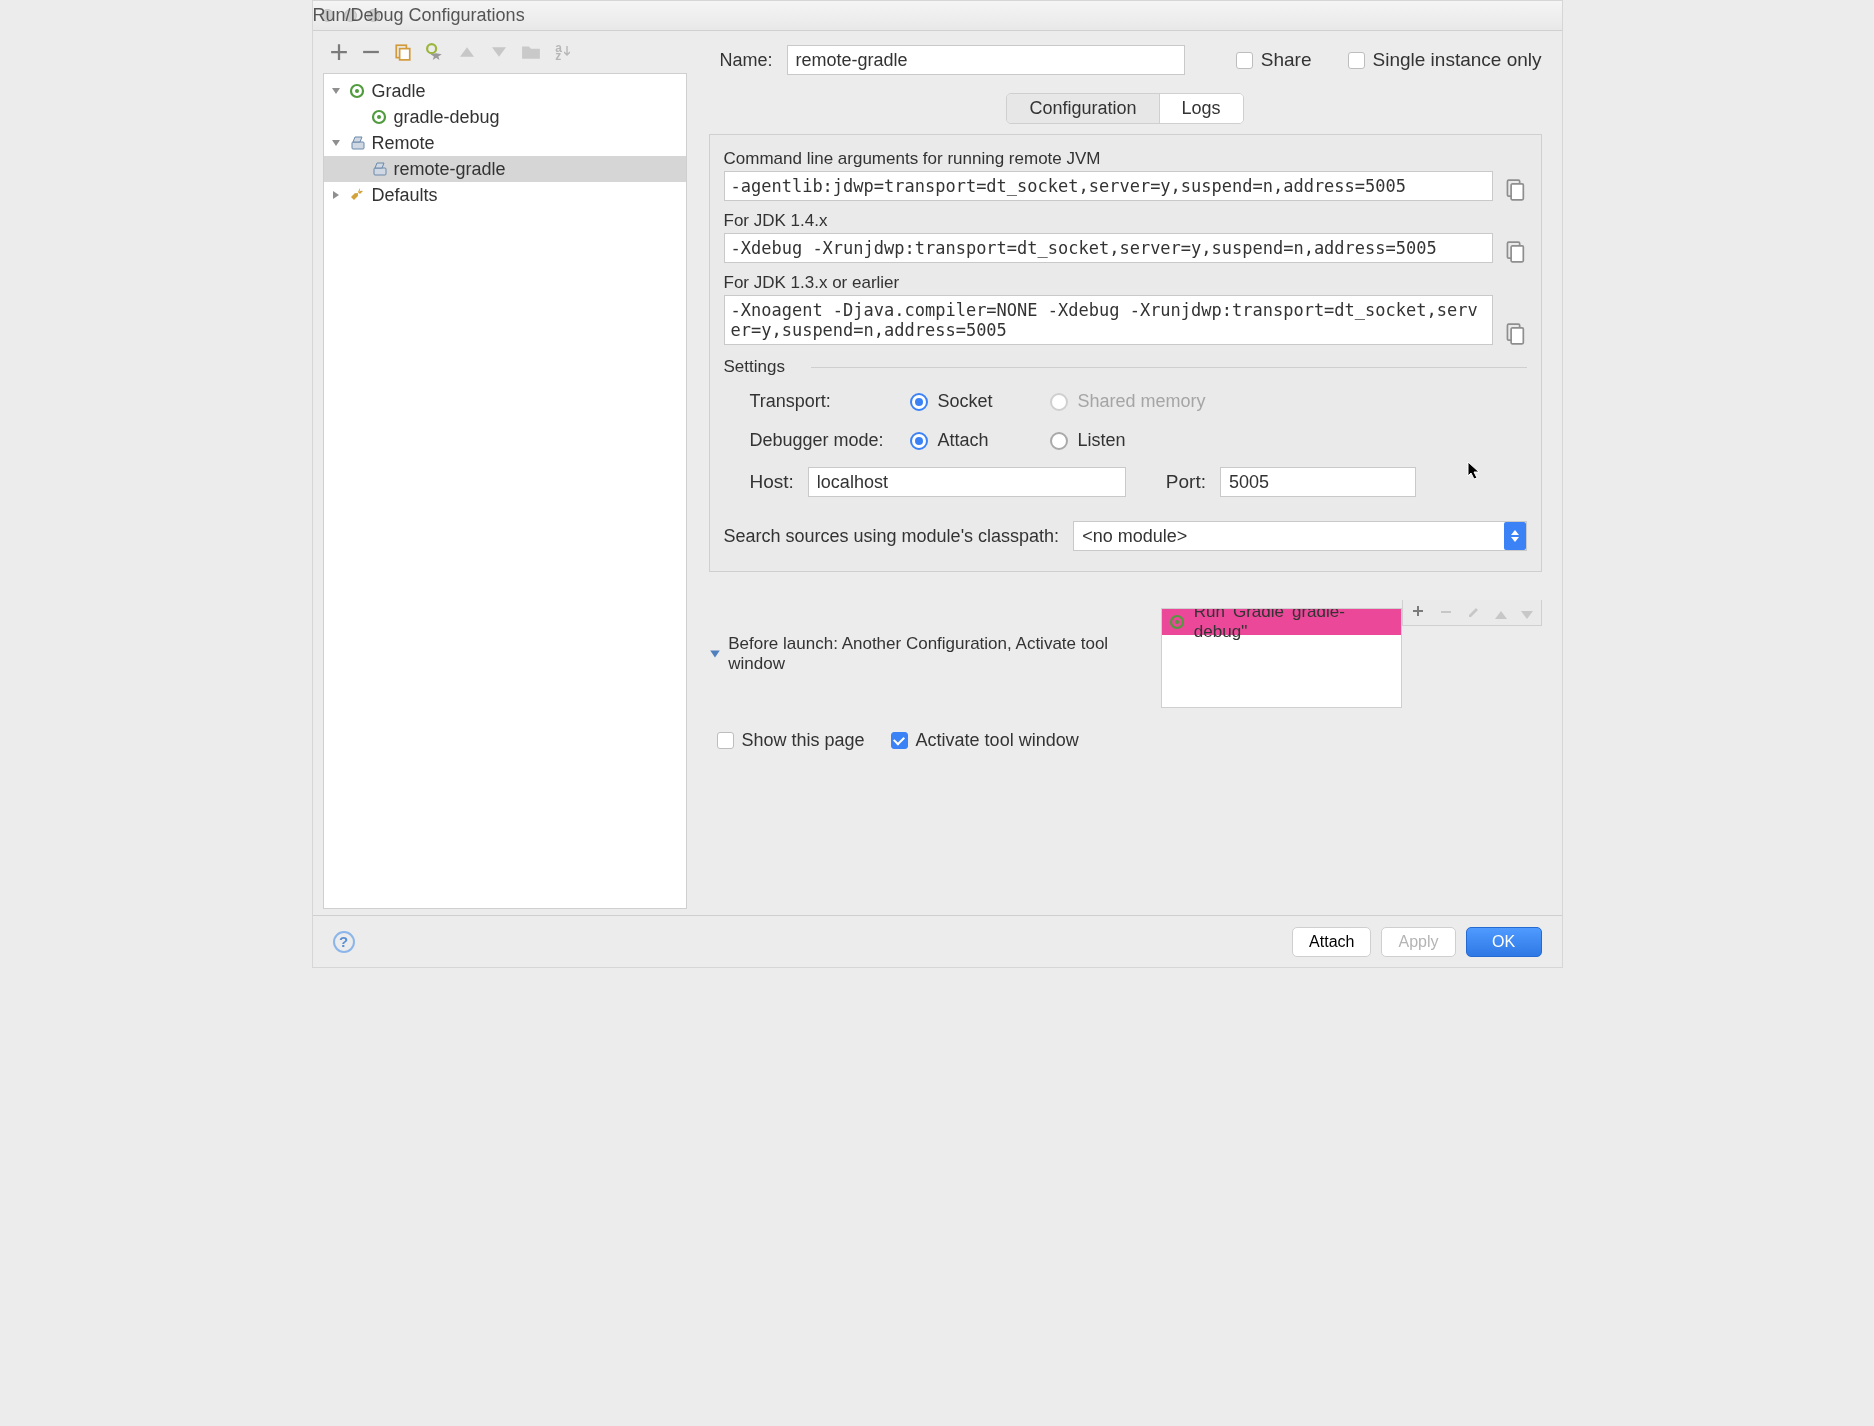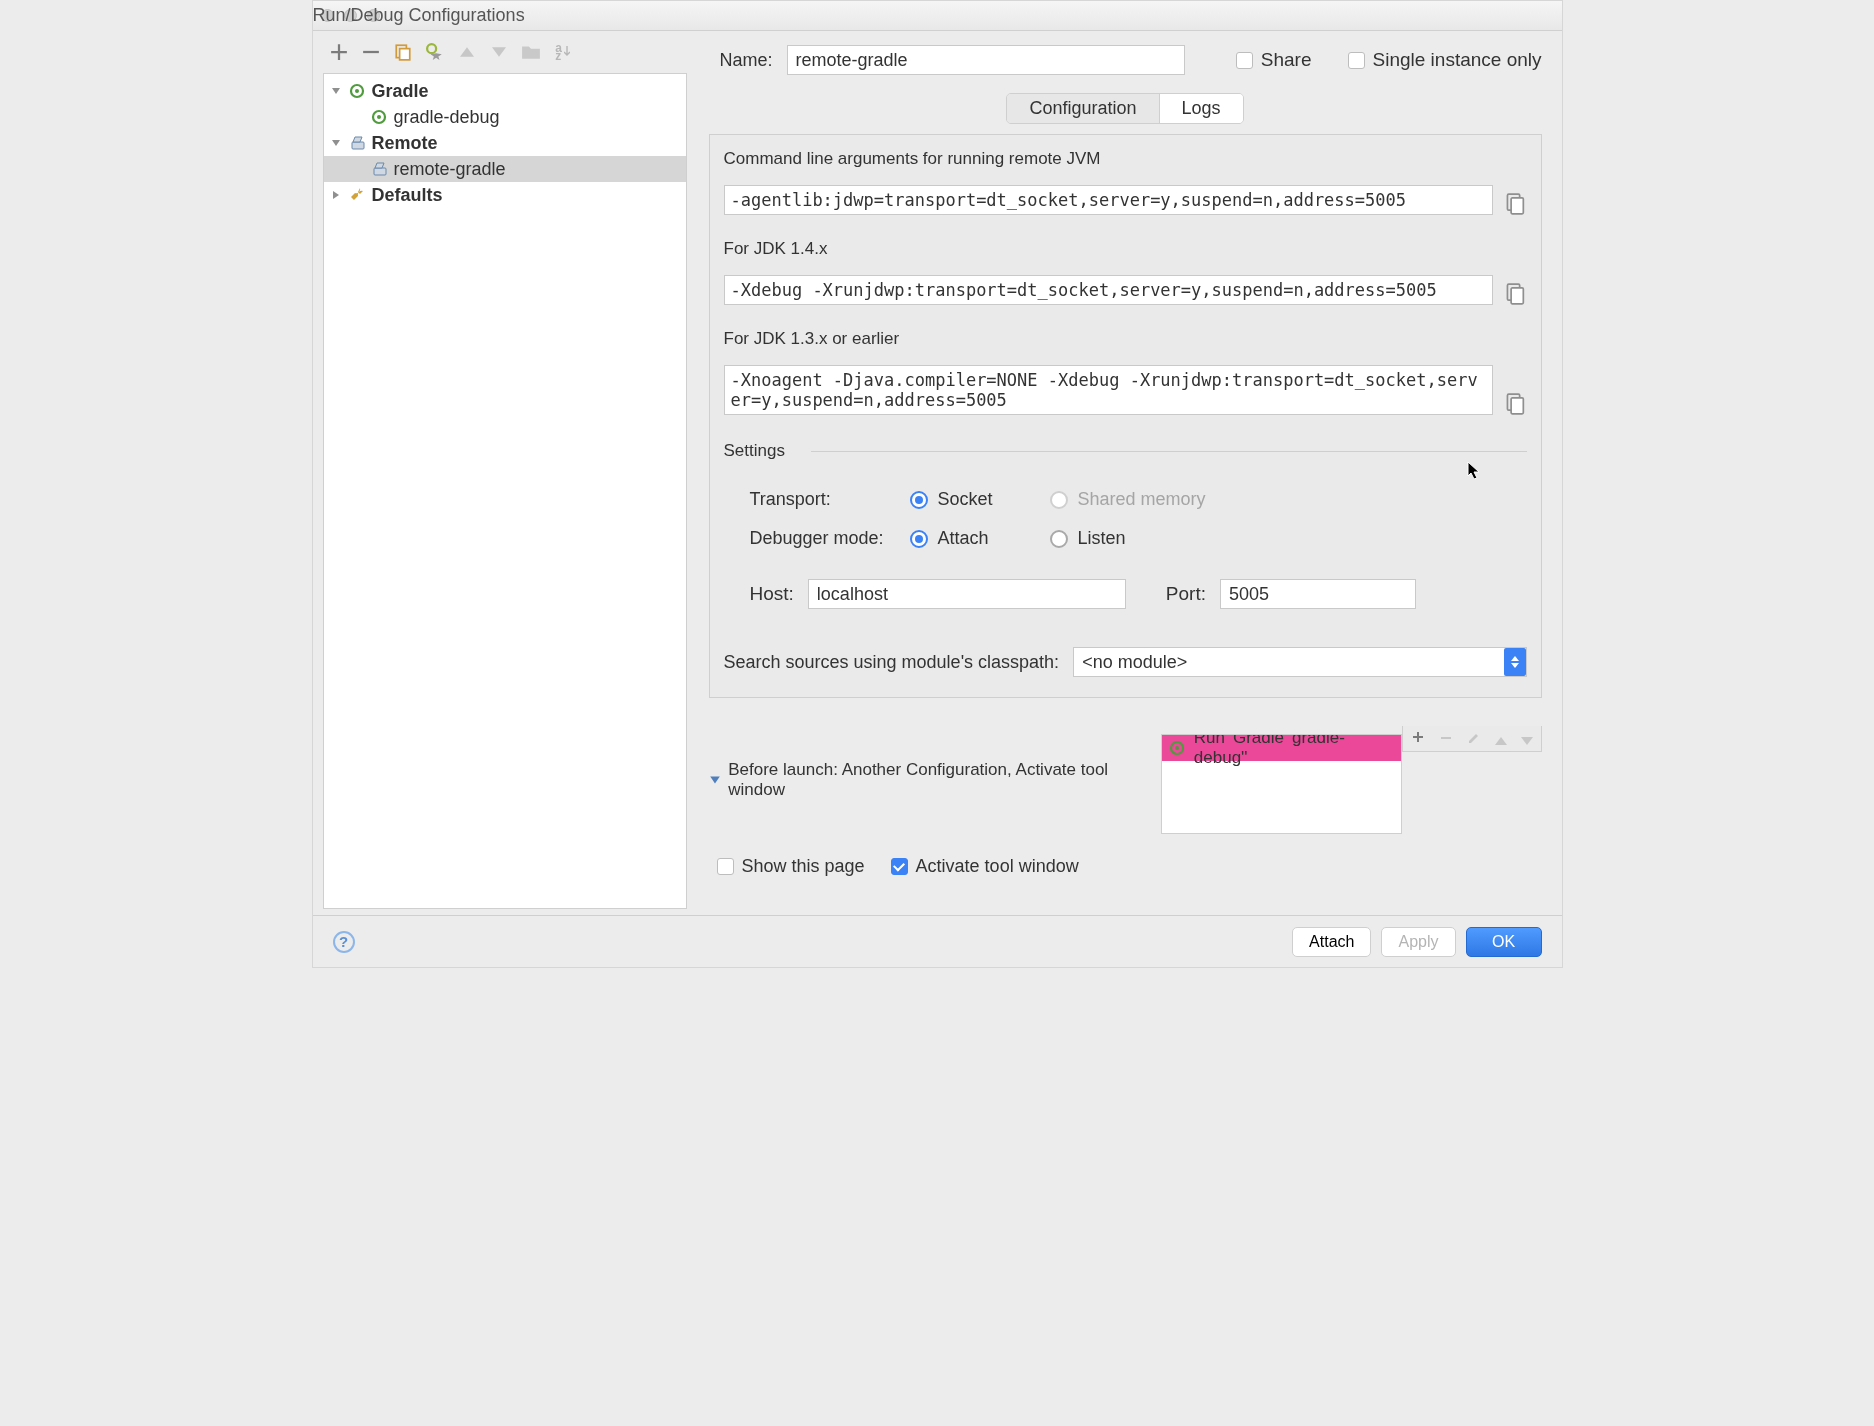--- a/index.html
+++ b/index.html
@@ -47,21 +47,21 @@
   .tb-icn{width:20px;height:20px;display:flex;align-items:center;justify-content:center;color:var(--icon-gray);}
   .tb-icn svg{display:block;}
   .tree{flex:1;background:#fff;border:1px solid var(--panel-border);margin-top:6px;overflow:auto;
         padding:4px 0;font-size:18px;}
   .node{display:flex;align-items:center;height:26px;padding-left:6px;gap:6px;}
   .node[data-depth="1"]{padding-left:28px;}
   .node.selected{background:var(--row-selected);}
   .disclose{width:12px;display:flex;justify-content:center;color:#9a9a9a;cursor:default;}
   .disclose svg{display:block;}
   .node-label{white-space:nowrap;}
-  .node.bold .node-label{font-weight:700;}
+  .node.bold .node-label{font-weight:400;}
   .node-icon{width:18px;display:flex;align-items:center;justify-content:center;}
 
   
   .main{flex:1;display:flex;flex-direction:column;padding:14px 20px 0 16px;gap:10px;}
 
   .row{display:flex;align-items:center;gap:14px;}
   .name-row .label{width:64px;text-align:right;font-size:18px;}
   .field{height:30px;border:1px solid var(--field-border);background:var(--field-bg);border-radius:0;
          padding:4px 8px;font-size:18px;color:#333;}
   .field.input{width:398px;}
@@ -72,21 +72,21 @@
   .checkbox.checked::after{content:"";width:8px;height:5px;border:2px solid #fff;border-top:0;
      border-right:0;transform:rotate(-45deg);margin-top:-2px;}
 
   .tabs-wrap{display:flex;justify-content:center;margin-top:8px;}
   .tabs{display:flex;border:1px solid var(--panel-border);border-radius:5px;overflow:hidden;}
   .tab{padding:4px 22px;font-size:18px;background:var(--tab-inactive-bg);cursor:default;border-right:1px solid var(--panel-border);}
   .tab:last-child{border-right:0;}
   .tab.active{background:var(--tab-active-bg);}
 
   .config-panel{border:1px solid var(--panel-border);background:#eaeaea;padding:14px 14px 20px 14px;
-                display:flex;flex-direction:column;gap:16px;position:relative;}
+                display:flex;flex-direction:column;gap:2px;position:relative;}
 
   .section-label{font-size:17px;}
   .cmdline-row{display:flex;align-items:flex-end;gap:12px;}
   .cmdline{flex:1;font-family:var(--mono);font-size:17px;background:#fff;border:1px solid var(--field-border);
            padding:4px 6px;min-height:28px;white-space:pre-wrap;word-break:break-all;}
   .copy-icn{width:22px;height:22px;color:var(--icon-gray);flex:none;display:flex;align-items:center;justify-content:center;}
 
   .settings-grid{display:grid;grid-template-columns:160px 140px 170px;row-gap:18px;align-items:center;
                  margin-left:26px;margin-top:12px;font-size:18px;}
   .radio-cell{display:flex;align-items:center;gap:10px;}

